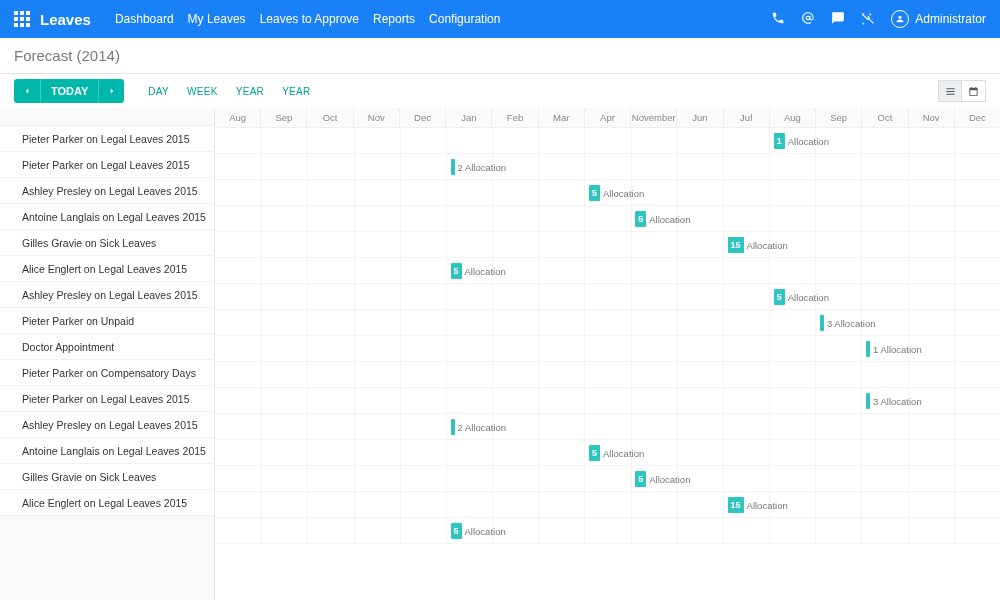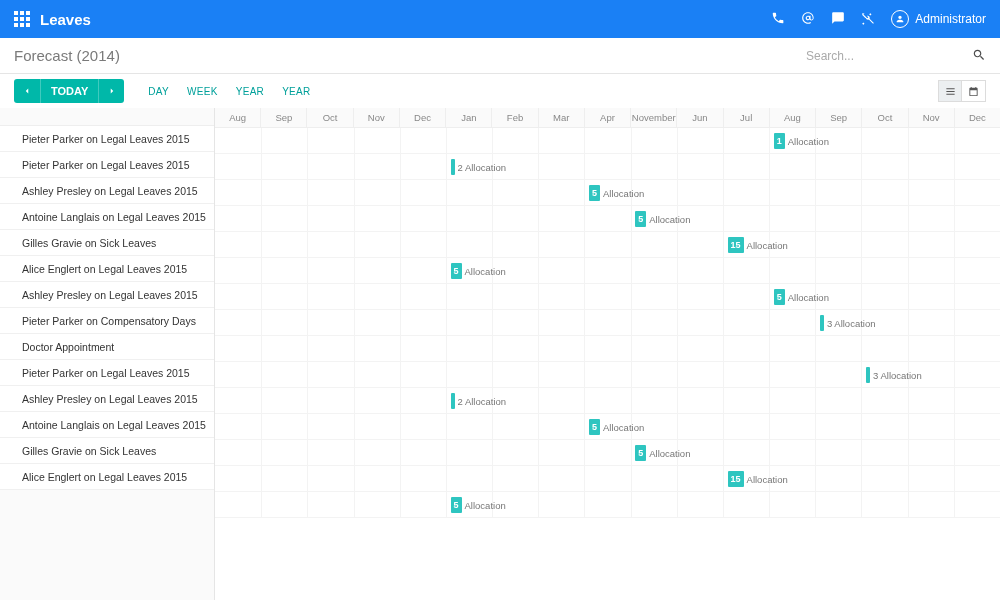--- a/index.html
+++ b/index.html
@@ -143,20 +143,27 @@
         <span></span>
         <span></span>
         <span></span>
         <span></span>
         <span></span>
         <span></span>
         <span></span>
         <span></span>
     </div>
     <div class="brand">Leaves</div>
+    <div class="nav">
+      <div class="nav-item">Dashboard</div>
+      <div class="nav-item">My Leaves</div>
+      <div class="nav-item">Leaves to Approve</div>
+      <div class="nav-item">Reports</div>
+      <div class="nav-item">Configuration</div>
+    </div>
     <div class="topbar-spacer"></div>
     <div class="top-icons">
       <span>
         <svg viewBox="0 0 24 24">
             <path d="M6.6 10.8c1.4 2.8 3.8 5.1 6.6 6.6l2.2-2.2c.3-.3.7-.4 1.1-.3 1.2.4 2.4.6 3.7.6.6 0 1 .5 1 1V20c0 .6-.5 1-1 1C10.6 21 3 13.4 3 4c0-.6.5-1 1-1h3.5c.6 0 1 .5 1 1 0 1.3.2 2.5.6 3.7.1.4 0 .8-.3 1.1L6.6 10.8z"></path>
           </svg>
       </span>
       <span>
         <svg viewBox="0 0 24 24">
             <path d="M12 2C6.5 2 2 6.5 2 12s4.5 10 10 10c1.9 0 3.7-.5 5.2-1.5l-1-1.7c-1.2.8-2.7 1.2-4.2 1.2-4.4 0-8-3.6-8-8s3.6-8 8-8 8 3.6 8 8v1c0 1-.8 1.8-1.8 1.8s-1.8-.8-1.8-1.8V8h-2v.8C13.6 8.3 12.8 8 12 8c-2.2 0-4 1.8-4 4s1.8 4 4 4c1.2 0 2.2-.5 2.9-1.3.6 1 1.7 1.6 2.9 1.6 2.1 0 3.8-1.7 3.8-3.8v-1C22 6.5 17.5 2 12 2zm0 12c-1.1 0-2-.9-2-2s.9-2 2-2 2 .9 2 2-.9 2-2 2z"></path>
@@ -179,28 +186,20 @@
             </svg>
         </span>
         <span>Administrator</span>
       </div>
     </div>
   </div>
 
   <div class="subbar">
     <div class="page-title">Forecast (2014)</div>
     <div class="sub-spacer"></div>
-    <div class="search-box">
-      <input type="text" placeholder="Search..." style="">
-      <span class="search-icon">
-        <svg viewBox="0 0 24 24">
-            <path d="M15.5 14h-.8l-.3-.3c1-1.2 1.6-2.7 1.6-4.3 0-3.6-2.9-6.5-6.5-6.5S3 5.8 3 9.4s2.9 6.5 6.5 6.5c1.6 0 3.1-.6 4.3-1.6l.3.3v.8l5 5 1.5-1.5-5-5zm-6 0C7 14 5 12 5 9.5S7 5 9.5 5 14 7 14 9.5 12 14 9.5 14z"></path>
-          </svg>
-      </span>
-    </div>
   </div>
 
   <div class="ctrlbar">
     <div class="btn-grp">
       <div class="btn-sq">
         <svg width="10" height="10" viewBox="0 0 24 24" fill="#fff">
             <path d="M15 6l-6 6 6 6V6z"></path>
           </svg>
       </div>
       <div class="btn-sq today">TODAY</div>
@@ -235,22 +234,23 @@
     <div class="ganttlabelcol">
       <div class="yearhdr-blank"></div>
       <div id="labelrows">
           <div class="rowlabel">Pieter Parker on Legal Leaves 2015</div>
           <div class="rowlabel">Pieter Parker on Legal Leaves 2015</div>
           <div class="rowlabel">Ashley Presley on Legal Leaves 2015</div>
           <div class="rowlabel">Antoine Langlais on Legal Leaves 2015</div>
           <div class="rowlabel">Gilles Gravie on Sick Leaves</div>
           <div class="rowlabel">Alice Englert on Legal Leaves 2015</div>
           <div class="rowlabel">Ashley Presley on Legal Leaves 2015</div>
+          <div class="rowlabel">Pieter Parker on Unpaid</div>
+          <div class="rowlabel">Doctor Appointment</div>
           <div class="rowlabel">Pieter Parker on Compensatory Days</div>
-          <div class="rowlabel">Doctor Appointment</div>
           <div class="rowlabel">Pieter Parker on Legal Leaves 2015</div>
           <div class="rowlabel">Ashley Presley on Legal Leaves 2015</div>
           <div class="rowlabel">Antoine Langlais on Legal Leaves 2015</div>
           <div class="rowlabel">Gilles Gravie on Sick Leaves</div>
           <div class="rowlabel">Alice Englert on Legal Leaves 2015</div>
         </div>
     </div>
     <div class="ganttgrid">
       <div class="ghdr">
         <div class="monthhdr" id="monthhdr">
@@ -460,20 +460,42 @@
             <div class="gcolbg" style="left: 41.1765%;"></div>
             <div class="gcolbg" style="left: 47.0588%;"></div>
             <div class="gcolbg" style="left: 52.9412%;"></div>
             <div class="gcolbg" style="left: 58.8235%;"></div>
             <div class="gcolbg" style="left: 64.7059%;"></div>
             <div class="gcolbg" style="left: 70.5882%;"></div>
             <div class="gcolbg" style="left: 76.4706%;"></div>
             <div class="gcolbg" style="left: 82.3529%;"></div>
             <div class="gcolbg" style="left: 88.2353%;"></div>
             <div class="gcolbg" style="left: 94.1176%;"></div>
+            <div class="gbar" style="left: 82.9412%;">
+              <span class="chip thin"></span>
+              <span>1 Allocation</span>
+            </div>
+          </div>
+          <div class="grow">
+            <div class="gcolbg" style="left: 5.88235%;"></div>
+            <div class="gcolbg" style="left: 11.7647%;"></div>
+            <div class="gcolbg" style="left: 17.6471%;"></div>
+            <div class="gcolbg" style="left: 23.5294%;"></div>
+            <div class="gcolbg" style="left: 29.4118%;"></div>
+            <div class="gcolbg" style="left: 35.2941%;"></div>
+            <div class="gcolbg" style="left: 41.1765%;"></div>
+            <div class="gcolbg" style="left: 47.0588%;"></div>
+            <div class="gcolbg" style="left: 52.9412%;"></div>
+            <div class="gcolbg" style="left: 58.8235%;"></div>
+            <div class="gcolbg" style="left: 64.7059%;"></div>
+            <div class="gcolbg" style="left: 70.5882%;"></div>
+            <div class="gcolbg" style="left: 76.4706%;"></div>
+            <div class="gcolbg" style="left: 82.3529%;"></div>
+            <div class="gcolbg" style="left: 88.2353%;"></div>
+            <div class="gcolbg" style="left: 94.1176%;"></div>
           </div>
           <div class="grow">
             <div class="gcolbg" style="left: 5.88235%;"></div>
             <div class="gcolbg" style="left: 11.7647%;"></div>
             <div class="gcolbg" style="left: 17.6471%;"></div>
             <div class="gcolbg" style="left: 23.5294%;"></div>
             <div class="gcolbg" style="left: 29.4118%;"></div>
             <div class="gcolbg" style="left: 35.2941%;"></div>
             <div class="gcolbg" style="left: 41.1765%;"></div>
             <div class="gcolbg" style="left: 47.0588%;"></div>

